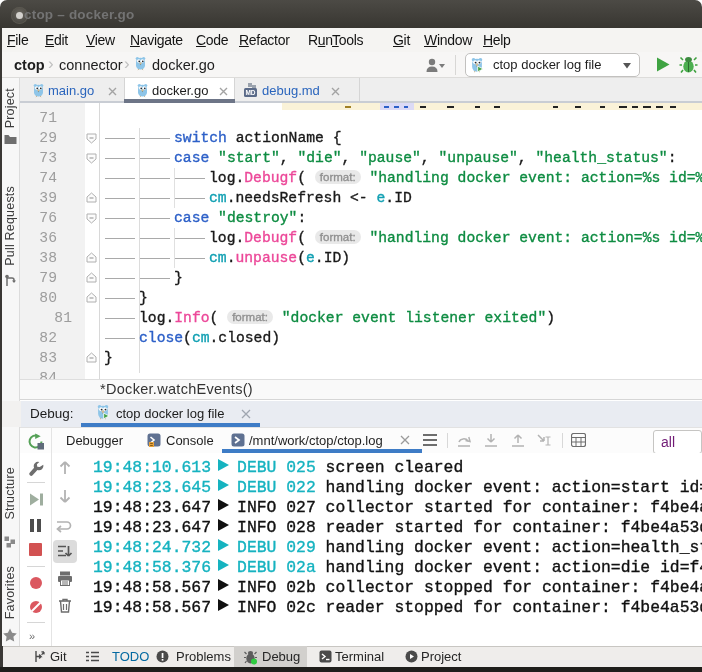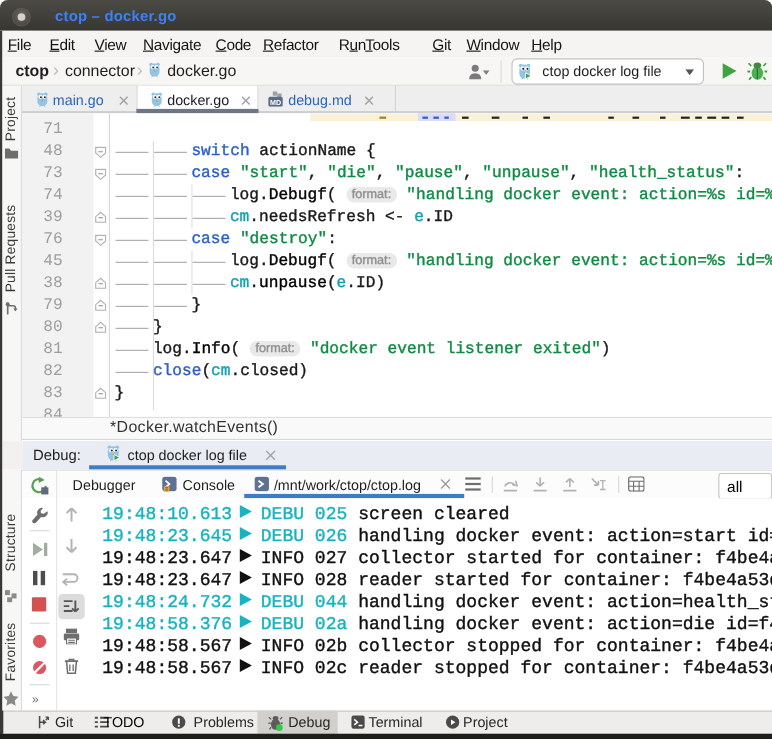--- a/index.html
+++ b/index.html
@@ -1,36 +1,36 @@
 <!DOCTYPE html>
 <html><head><meta charset="utf-8"><style>
 *{margin:0;padding:0;box-sizing:border-box}
 html,body{width:702px;height:672px;overflow:hidden}
 body{font-family:"Liberation Sans",sans-serif;position:relative;background:#fff}
 .a{position:absolute}
 
-.kw{color:#2d60c8}.str{color:#0e8c42}.vr{color:#12a0b3}.fn{color:#000000}
+.kw{color:#2d60c8}.str{color:#0e8c42}.vr{color:#12a0b3}.fn{color:#ec4899}
 .cl{position:absolute;left:0;width:702px;height:20px;line-height:20px;font:14.7px/20px "Liberation Mono",monospace;white-space:pre;color:#1a1a1a;-webkit-text-stroke:.35px}
 .ln{position:absolute;width:37px;text-align:right;font:14.7px/20px "Liberation Mono",monospace;color:#9d9d9d;left:20px}
 .tm{position:absolute;height:1.4px;background:#a9a9a9}
 .pill{display:inline-block;background:#e9e9e9;color:#909090;border-radius:7px;font:11.5px/14px "Liberation Sans",sans-serif;padding:0 5px;vertical-align:1px}
 
 .ll{position:absolute;left:93px;height:20px;font:16.4px/20px "Liberation Mono",monospace;white-space:pre;color:#111;-webkit-text-stroke:.35px}
 .cy{color:#16b3c0}
 .tri{display:inline-block;width:0;height:0;border-left:11px solid #111;border-top:6.5px solid transparent;border-bottom:6.5px solid transparent;margin:0 8px 1px 7px}
 .tric{border-left-color:#16b3c0}
 .vt{position:absolute;writing-mode:vertical-rl;transform:rotate(180deg);font:12.5px "Liberation Sans",sans-serif;color:#3c3c3c;letter-spacing:.2px}
 .tab13{font:13px/27px "Liberation Sans",sans-serif;color:#1f1f1f}
 </style></head>
 <body>
 
 <div class="a" style="left:0;top:0;width:702px;height:28px;background:linear-gradient(#4c4a45,#383631);border-radius:7px 7px 0 0"></div>
 <div class="a" style="left:11px;top:7px;width:17px;height:17px;border-radius:50%;background:radial-gradient(circle at 50% 40%,#6a675f,#474540 75%);box-shadow:inset 0 0 0 1px #5a574f"></div>
 <div class="a" style="left:16px;top:12px;width:7px;height:7px;border-radius:50%;background:#d3d1cd"></div>
-<div class="a" style="left:50px;top:7px;font:bold 13.5px/16px 'Liberation Sans',sans-serif;color:#3b82f6;letter-spacing:.2px">ctop – docker.go</div>
+<div class="a" style="left:24px;top:7px;font:bold 13.5px/16px 'Liberation Sans',sans-serif;color:#737373;letter-spacing:.2px">ctop – docker.go</div>
 
 <div class="a" style="left:0;top:28px;width:702px;height:24px;background:#f5f4f2"></div>
 <div class="a" style="top:31px;left:0;width:702px;height:19px;font:14px/19px 'Liberation Sans',sans-serif;color:#141414;letter-spacing:-.3px">
 <span class="a" style="left:7px"><u>F</u>ile</span>
 <span class="a" style="left:45px"><u>E</u>dit</span>
 <span class="a" style="left:86px"><u>V</u>iew</span>
 <span class="a" style="left:130px"><u>N</u>avigate</span>
 <span class="a" style="left:196px"><u>C</u>ode</span>
 <span class="a" style="left:239px"><u>R</u>efactor</span>
 <span class="a" style="left:308px">R<u>u</u>n</span>
@@ -158,30 +158,30 @@
 <div class="a" style="left:580px;top:3px;width:5px;height:2px;background:#222"></div>
 <div class="a" style="left:599px;top:3px;width:8px;height:2px;background:#222"></div>
 <div class="a" style="left:612px;top:3px;width:6px;height:2px;background:#222"></div>
 <div class="a" style="left:623px;top:3px;width:8px;height:2px;background:#222"></div>
 <div class="a" style="left:636px;top:3px;width:7px;height:2px;background:#222"></div>
 <div class="a" style="left:650px;top:3px;width:6px;height:2px;background:#222"></div>
 <div class="a" style="left:364px;top:3px;width:5px;height:2px;background:#2d60c8"></div>
 <div class="a" style="left:374px;top:3px;width:5px;height:2px;background:#2d60c8"></div>
 <div class="a" style="left:384px;top:3px;width:4px;height:2px;background:#2d60c8"></div>
 <div class="ln" style="left:0;top:5px;width:37px">71</div>
-<div class="ln" style="left:0;top:25px;width:37px">48</div>
+<div class="ln" style="left:0;top:25px;width:37px">29</div>
 <div class="ln" style="left:0;top:45px;width:37px">73</div>
 <div class="ln" style="left:0;top:65px;width:37px">74</div>
 <div class="ln" style="left:0;top:85px;width:37px">39</div>
 <div class="ln" style="left:0;top:105px;width:37px">76</div>
-<div class="ln" style="left:0;top:125px;width:37px">45</div>
+<div class="ln" style="left:0;top:125px;width:37px">36</div>
 <div class="ln" style="left:0;top:145px;width:37px">38</div>
 <div class="ln" style="left:0;top:165px;width:37px">79</div>
 <div class="ln" style="left:0;top:185px;width:37px">80</div>
-<div class="ln" style="left:0;top:205px;width:37px">81</div>
+<div class="ln" style="left:15px;top:205px;width:37px">81</div>
 <div class="ln" style="left:0;top:225px;width:37px">82</div>
 <div class="ln" style="left:0;top:245px;width:37px">83</div>
 <div class="ln" style="left:0;top:265px;width:37px">84</div>
 <svg class="a" style="left:66px;top:30px" width="11" height="11">
       <path d="M1 1 h9 v5 l-4.5 4 l-4.5 -4 z" fill="#fcfcfc" stroke="#b0b0b0"></path>
       <path d="M3.5 5 h4" stroke="#909090"></path>
     </svg>
 <svg class="a" style="left:66px;top:50px" width="11" height="11">
       <path d="M1 1 h9 v5 l-4.5 4 l-4.5 -4 z" fill="#fcfcfc" stroke="#b0b0b0"></path>
       <path d="M3.5 5 h4" stroke="#909090"></path>
@@ -318,28 +318,28 @@
 <svg class="a" style="left:536px;top:433px" width="17" height="15">
     <path d="M2 2 l6 6 m0 0 v-4 m0 4 h-4" stroke="#b3b3b3" stroke-width="1.5" fill="none"></path>
     <path d="M12 4 v8 m-2.5 0 h5 m-5 -8 h5" stroke="#b3b3b3" stroke-width="1.2" fill="none"></path>
   </svg>
 <div class="a" style="left:562px;top:433px;width:1px;height:15px;background:#d8d8d8"></div>
 <svg class="a" style="left:571px;top:433px" width="15" height="14">
     <rect x="0.5" y="0.5" width="14" height="13" rx="2" fill="none" stroke="#6e6e6e" stroke-width="1.2"></rect>
     <path d="M0.5 4.5 h14 M5 4.5 v9 M10 4.5 v9 M0.5 9 h14" stroke="#6e6e6e" stroke-width="1"></path>
   </svg>
 <div class="a" style="left:653px;top:430px;width:49px;height:24px;background:#fff;border:1px solid #c6c5c3;border-radius:3px"></div>
-<div class="a" style="left:661px;top:433px;font:14px/18px 'Liberation Sans',sans-serif;color:#000000">all</div>
+<div class="a" style="left:661px;top:433px;font:14px/18px 'Liberation Sans',sans-serif;color:#701a75">all</div>
 
 <div class="a" style="left:20px;top:453px;width:682px;height:193px;background:#fff;overflow:hidden"></div>
 <div class="ll" style="top:458px"><span class="cy">19:48:10.613</span><span class="tri tric"></span><span class="cy">DEBU 025</span><span> screen cleared</span></div>
-<div class="ll" style="top:478px"><span class="cy">19:48:23.645</span><span class="tri tric"></span><span class="cy">DEBU 026</span><span> handling docker event: action=start id=f4be4a53d10ad4a9cf</span></div>
+<div class="ll" style="top:478px"><span class="cy">19:48:23.645</span><span class="tri tric"></span><span class="cy">DEBU 022</span><span> handling docker event: action=start id=f4be4a53d10ad4a9cf</span></div>
 <div class="ll" style="top:498px"><span class="">19:48:23.647</span><span class="tri"></span><span class="">INFO 027</span><span> collector started for container: f4be4a53d10ad4a9cf0651</span></div>
 <div class="ll" style="top:518px"><span class="">19:48:23.647</span><span class="tri"></span><span class="">INFO 028</span><span> reader started for container: f4be4a53d10ad4a9cf065187</span></div>
-<div class="ll" style="top:538px"><span class="cy">19:48:24.732</span><span class="tri tric"></span><span class="cy">DEBU 044</span><span> handling docker event: action=health_status: healthy id</span></div>
+<div class="ll" style="top:538px"><span class="cy">19:48:24.732</span><span class="tri tric"></span><span class="cy">DEBU 029</span><span> handling docker event: action=health_status: healthy id</span></div>
 <div class="ll" style="top:558px"><span class="cy">19:48:58.376</span><span class="tri tric"></span><span class="cy">DEBU 02a</span><span> handling docker event: action=die id=f4be4a53d10ad4a9cf</span></div>
 <div class="ll" style="top:578px"><span class="">19:48:58.567</span><span class="tri"></span><span class="">INFO 02b</span><span> collector stopped for container: f4be4a53d10ad4a9cf0651</span></div>
 <div class="ll" style="top:598px"><span class="">19:48:58.567</span><span class="tri"></span><span class="">INFO 02c</span><span> reader stopped for container: f4be4a53d10ad4a9cf065187</span></div>
 
 <div class="a" style="left:51px;top:427px;width:1px;height:219px;background:#e4e4e4"></div>
 <svg class="a" style="left:28px;top:460px" width="16" height="16" viewBox="0 0 16 16">
     <path d="M15.2 4.7 a4.3 4.3 0 0 1 -5.8 5.2 L4.6 15.2 a1.9 1.9 0 0 1 -2.7 -2.7 L6.1 7.7 a4.3 4.3 0 0 1 5.2 -5.8 L8.9 4.3 l0.4 2.4 l2.4 0.4 z" fill="#6e6e6e"></path>
   </svg>
 <div class="a" style="left:27px;top:482px;width:18px;height:1px;background:#d6d6d6"></div>
 <svg class="a" style="left:29px;top:492px" width="15" height="15">
@@ -414,21 +414,21 @@
 <div class="a" style="left:0;top:646px;width:3px;height:21px;background:#3b3935"></div>
 <div class="a" style="left:234px;top:646px;width:73px;height:21px;background:#d2d0cd"></div>
 <svg class="a" style="left:33px;top:650px" width="12" height="13">
     <path d="M3 1 v11 M3 6.5 h5 l-1.8 -2 M8 6.5 l-1.8 2" fill="none" stroke="#4a4a4a" stroke-width="1.4"></path>
     <path d="M8.6 4.8 l2.4 -2.9 m0 0 h-2.6 m2.6 0 v2.6" stroke="#4a4a4a" stroke-width="1.2" fill="none"></path>
   </svg>
 <div class="a" style="left:50px;top:649px;font:13px/16px 'Liberation Sans',sans-serif;color:#262626">Git</div>
 <svg class="a" style="left:86px;top:651px" width="13" height="11">
     <path d="M0 1.5 h3 M0 5.5 h3 M0 9.5 h3 M5 1.5 h8 M5 5.5 h8 M5 9.5 h8" stroke="#4a4a4a" stroke-width="1.6"></path>
   </svg>
-<div class="a" style="left:94px;top:649px;font:13px/16px 'Liberation Sans',sans-serif;color:#000000">TODO</div>
+<div class="a" style="left:112px;top:649px;font:13px/16px 'Liberation Sans',sans-serif;color:#0369a1">TODO</div>
 <svg class="a" style="left:156px;top:650px" width="13" height="13">
     <circle cx="6.5" cy="6.5" r="6" fill="#4a4a4a"></circle>
     <rect x="5.7" y="3" width="1.7" height="5" fill="#fff"></rect>
     <rect x="5.7" y="9" width="1.7" height="1.7" fill="#fff"></rect>
   </svg>
 <div class="a" style="left:176px;top:649px;font:13px/16px 'Liberation Sans',sans-serif;color:#262626">Problems</div>
 <svg class="a" style="left:243px;top:649px" width="15" height="16" viewBox="0 0 15 16">
     <g stroke="#5c5c5c" stroke-width="1.2" fill="none">
       <path d="M3.5 5 L1.5 3 M11.5 5 L13.5 3 M3 8.5 H1 M12 8.5 H14 M3.5 12 L2 14 M11.5 12 L13 14"></path>
     </g>

